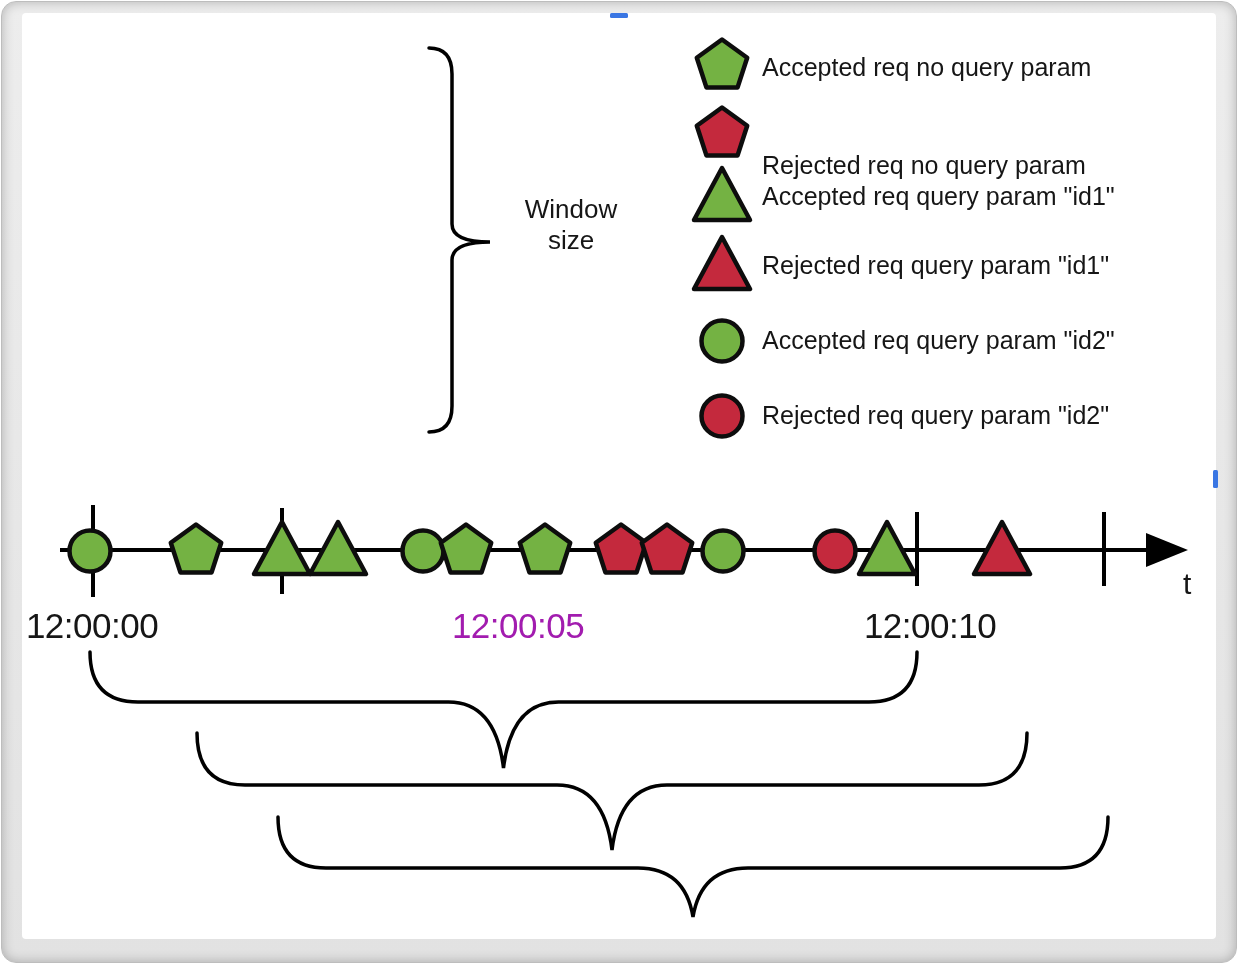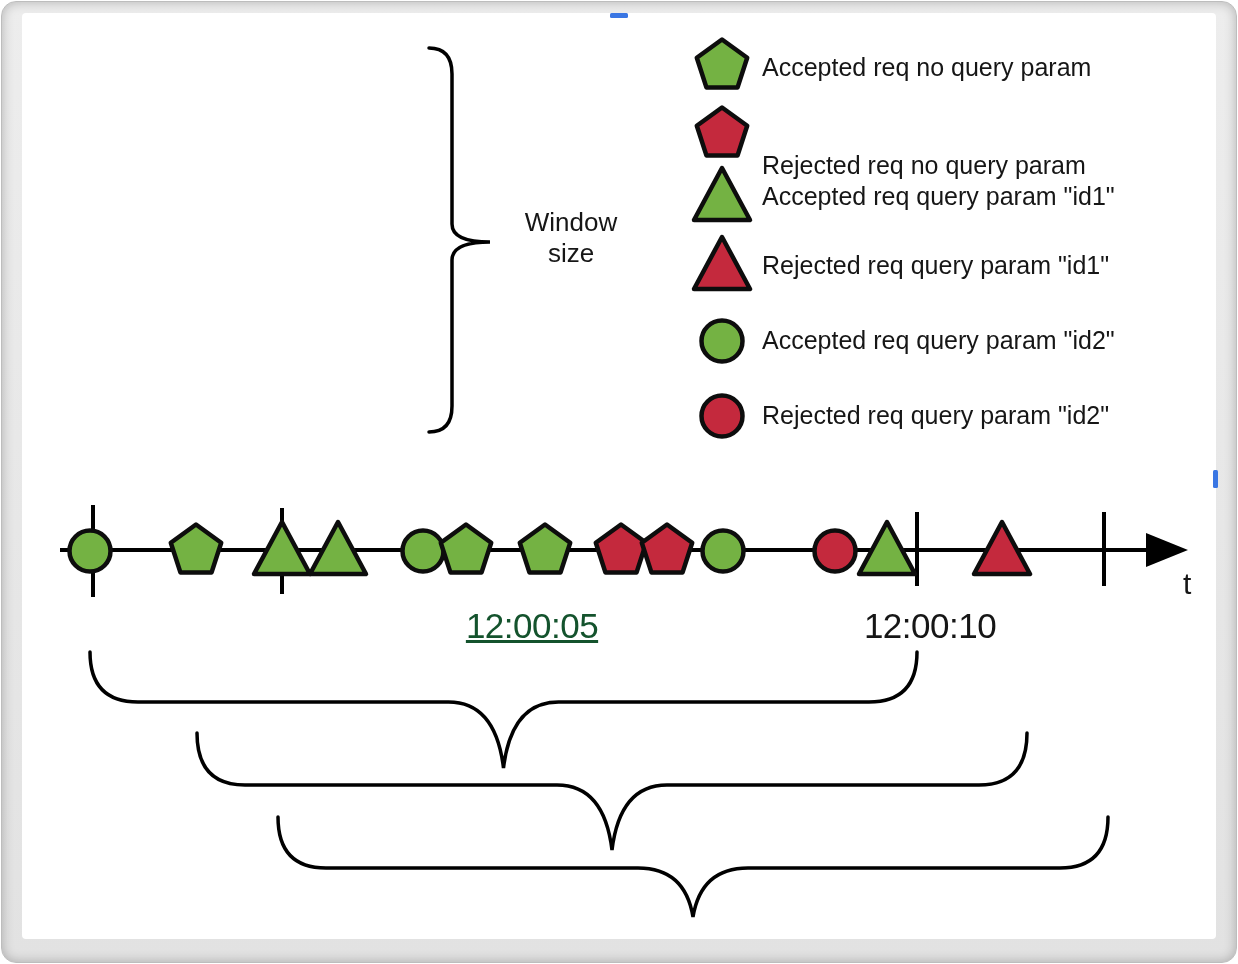--- a/index.html
+++ b/index.html
@@ -8,21 +8,21 @@
   .frame-shadow{position:absolute;inset:1px;border-radius:15px;border:1px solid #bdbdbd;
          background:linear-gradient(#ededed,#e2e2e2);
          box-shadow:inset 0 0 12px rgba(0,0,0,0.25);}
   .canvas{position:absolute;left:22px;top:13px;width:1194px;height:926px;
          background:#ffffff;border-radius:4px;}
   #diagram{position:absolute;left:0;top:0;width:1238px;height:964px;}
   .lbl{position:absolute;color:#161616;}
   .tick-label{font-size:35px;text-align:center;letter-spacing:-0.5px;white-space:nowrap;}
   .legend-label{font-size:25px;line-height:30px;white-space:nowrap;}
   .window-size-label{font-size:26px;line-height:31px;text-align:center;
-         white-space:pre-line;width:150px;left:496px;top:207px;}
+         white-space:pre-line;width:150px;left:496px;top:194px;}
   .t-label{font-size:30px;left:1183px;top:567px;}
   .handle{position:absolute;border-radius:1.5px;}
   .handle-top{left:610px;top:13px;width:18px;height:5px;}
   .handle-right{left:1213px;top:470px;width:5px;height:18px;}
 </style>
 </head>
 <body>
 
 <div class="stage" id="stage">
   <div class="frame-shadow"></div>
@@ -62,15 +62,16 @@
 size</div>
   <div class="lbl t-label" style="color: rgb(22, 22, 22);">t</div>
   <div class="handle handle-top" style="background: rgb(58, 118, 227);"></div>
   <div class="handle handle-right" style="background: rgb(58, 118, 227);"></div>
 <div class="lbl legend-label" style="left: 762px; top: 52px; color: rgb(22, 22, 22);">Accepted req no query param</div>
     <div class="lbl legend-label" style="left: 762px; top: 118px; color: rgb(22, 22, 22); margin-top: 32px;">Rejected req no query param</div>
     <div class="lbl legend-label" style="left: 762px; top: 181px; color: rgb(22, 22, 22);">Accepted req query param "id1"</div>
     <div class="lbl legend-label" style="left: 762px; top: 250px; color: rgb(22, 22, 22);">Rejected req query param "id1"</div>
     <div class="lbl legend-label" style="left: 762px; top: 325px; color: rgb(22, 22, 22);">Accepted req query param "id2"</div>
     <div class="lbl legend-label" style="left: 762px; top: 400px; color: rgb(22, 22, 22);">Rejected req query param "id2"</div>
-    <div class="lbl tick-label" style="left: 442px; top: 606px; width: 180px; color: #14532d; text-decoration: underline;">12:00:05</div>
+    <div class="lbl tick-label" style="left: 2px; top: 606px; width: 180px; color: rgb(22, 22, 22);">12:00:00</div>
+    <div class="lbl tick-label" style="left: 428px; top: 606px; width: 180px; color: #a21caf;">12:00:05</div>
     <div class="lbl tick-label" style="left: 840px; top: 606px; width: 180px; color: rgb(22, 22, 22);">12:00:10</div>
   </div>
 
 </body></html>

